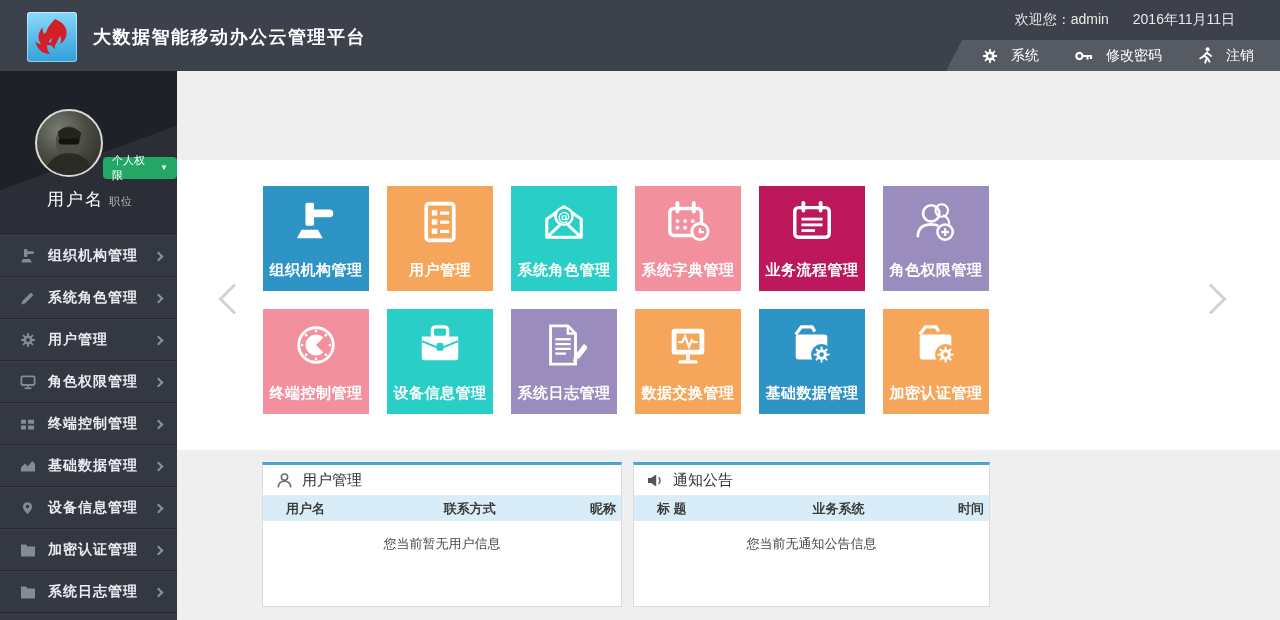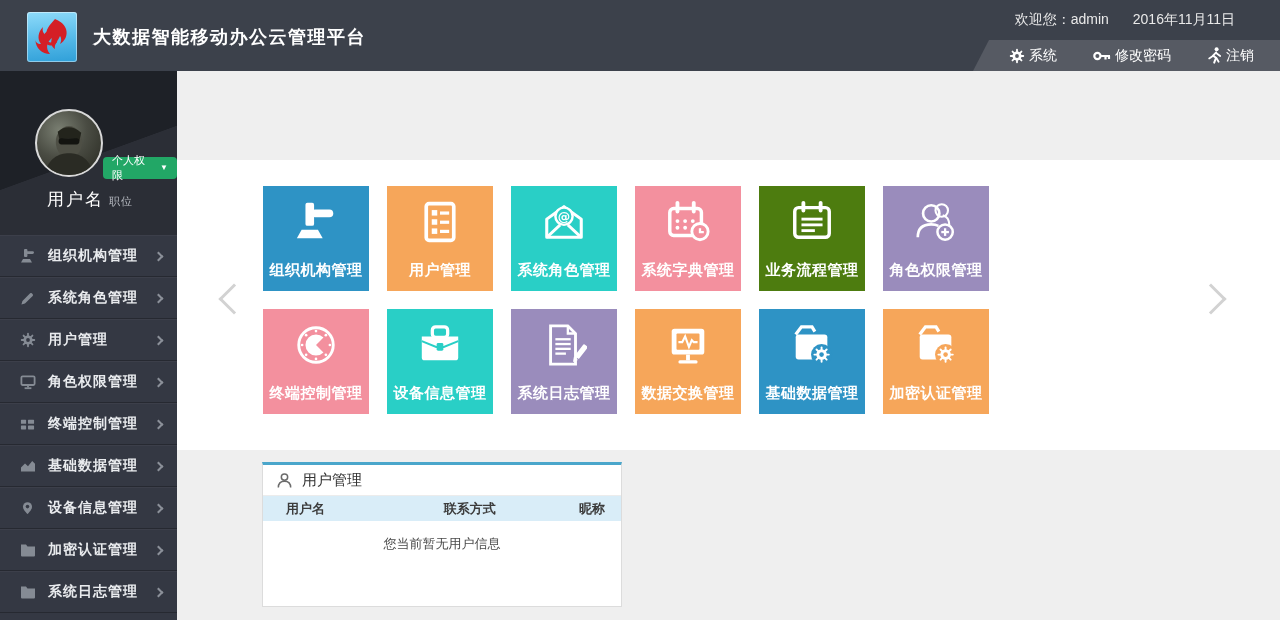--- a/index.html
+++ b/index.html
@@ -13,21 +13,21 @@
   .topbar { position:absolute; left:0; top:0; width:1280px; height:71px; background:#3c414b; z-index:5; }
   .logo { position:absolute; left:27px; top:12px; width:50px; height:50px; border-radius:3px;
           background:linear-gradient(175deg,#8edbfa 0%,#55b9e8 55%,#2f9fd8 100%);
           box-shadow:inset 0 0 0 1px rgba(255,255,255,.45);
           display:flex; align-items:center; justify-content:center; }
   .app-title { position:absolute; left:93px; top:25px; font-size:18px; color:#ffffff; letter-spacing:1.5px; font-weight:bold; }
   .welcome { position:absolute; right:45px; top:11px; display:flex; gap:24px; color:#e9e9e9; font-size:14px; }
   .utilbar { position:absolute; right:0; top:40px; height:31px; background:#565a63;
              display:flex; align-items:center; padding:0 26px 0 36px; gap:36px;
              clip-path:polygon(16px 0, 100% 0, 100% 100%, 0 100%); }
-  .util-item { display:flex; align-items:center; gap:4px; color:#fff; font-size:14px; cursor:pointer; }
+  .util-item { display:flex; align-items:center; gap:13px; color:#fff; font-size:14px; cursor:pointer; }
   
   .sidebar { position:absolute; left:0; top:71px; width:177px; height:549px; background:#343843; z-index:4; }
   .profile { position:relative; height:164px; background:linear-gradient(160deg,#1e2127 52%,#2b2e36 52.3%); }
   .avatar { position:absolute; left:35px; top:38px; width:68px; height:68px; border-radius:50%;
             border:2px solid #d9d9d9; overflow:hidden;
             background:radial-gradient(circle at 35% 30%,#7a7f72 0%,#4a4c43 45%,#26271f 100%); }
   .badge { position:absolute; left:103px; top:86px; height:22px; padding:0 9px; background:#22a766;
            border-radius:4px; display:flex; align-items:center; gap:6px; color:#fff; font-size:11px; cursor:pointer; }
   .badge .caret { font-size:8px; line-height:1; }
   .pname { position:absolute; left:47px; top:117px; font-size:17px; color:#ffffff; letter-spacing:2px; }
@@ -60,21 +60,21 @@
   
   .panel { position:absolute; top:391px; height:145px; background:#fff; border:1px solid #dcdcdc; border-top:3px solid #4aa6cb; }
   .panel-users   { left:85px;  width:360px; }
   .panel-notices { left:456px; width:357px; }
   .phead { height:31px; display:flex; align-items:center; gap:9px; padding-left:13px;
            font-size:15px; color:#333; border-bottom:1px solid #ececec; }
   .pcols { height:25px; background:#d9edf8; display:flex; align-items:center; font-size:13px; color:#3c3c3c; font-weight:bold; }
   .pc { flex:1; }
   .pc.first  { padding-left:23px; }
   .pc.mid    { text-align:center; }
-  .pc.last   { text-align:right; padding-right:16px; flex:0 0 90px; }
+  .pc.last   { text-align:right; padding-right:5px; flex:0 0 90px; }
   .pempty { margin-top:14px; text-align:center; font-size:13px; color:#4a4a4a; }
 </style>
 </head>
 <body>
 
 <div class="app">
 
   <div class="topbar">
     <div class="logo">
       <svg width="34" height="38" viewBox="0 0 34 38">
@@ -309,21 +309,21 @@
                   <circle cx="29" cy="23" r="2" fill="#fff"></circle>
                 <circle cx="13" cy="30" r="2" fill="#fff"></circle>
                   <circle cx="21" cy="30" r="2" fill="#fff"></circle>
                 <circle cx="36.5" cy="34" r="8.5" style="fill:var(--tile)" stroke="#fff" stroke-width="3"></circle>
                 <path d="M36.5 30.5 v4 h4" stroke="#fff" stroke-width="2.4" fill="none"></path>
                 </svg>
             </span>
             <span class="tlabel">系统字典管理</span>
           </div>
 
-          <div class="tile" style="background: #4d7c0f; --tile: #9a8cbc;">
+          <div class="tile" style="background: #be185d; --tile: #9a8cbc;">
             <span class="ticon">
               <svg width="46" height="46" viewBox="0 0 48 48">
                 <rect x="6" y="9" width="36" height="31" rx="4" fill="none" stroke="#fff" stroke-width="3.6"></rect>
                 <line x1="15" y1="4" x2="15" y2="12" stroke="#fff" stroke-width="4" stroke-linecap="round"></line>
                 <line x1="33" y1="4" x2="33" y2="12" stroke="#fff" stroke-width="4" stroke-linecap="round"></line>
                 <line x1="13" y1="21" x2="35" y2="21" stroke="#fff" stroke-width="3"></line>
                 <line x1="13" y1="27" x2="35" y2="27" stroke="#fff" stroke-width="3"></line>
                 <line x1="13" y1="33" x2="27" y2="33" stroke="#fff" stroke-width="3"></line>
                 </svg>
             </span>
@@ -467,15 +467,30 @@
         <span>用户管理</span>
       </div>
       <div class="pcols">
         <span class="pc first">用户名</span>
         <span class="pc mid">联系方式</span>
         <span class="pc last">昵称</span>
       </div>
       <div class="pempty">您当前暂无用户信息</div>
     </div>
 
+    <div class="panel panel-notices">
+      <div class="phead">
+        <svg width="17" height="15" viewBox="0 0 17 14">
+          <path d="M1 4.6 h3 L9.2 1 v12 L4 9.4 H1 z" fill="#555"></path>
+          <path d="M11.6 3.8 a4.3 4.3 0 0 1 0 6.4" fill="none" stroke="#555" stroke-width="1.4"></path>
+          </svg>
+        <span>通知公告</span>
+      </div>
+      <div class="pcols">
+        <span class="pc first">标 题</span>
+        <span class="pc mid">业务系统</span>
+        <span class="pc last">时间</span>
+      </div>
+      <div class="pempty">您当前无通知公告信息</div>
+    </div>
 
   </div>
 </div>
 
 </body></html>

